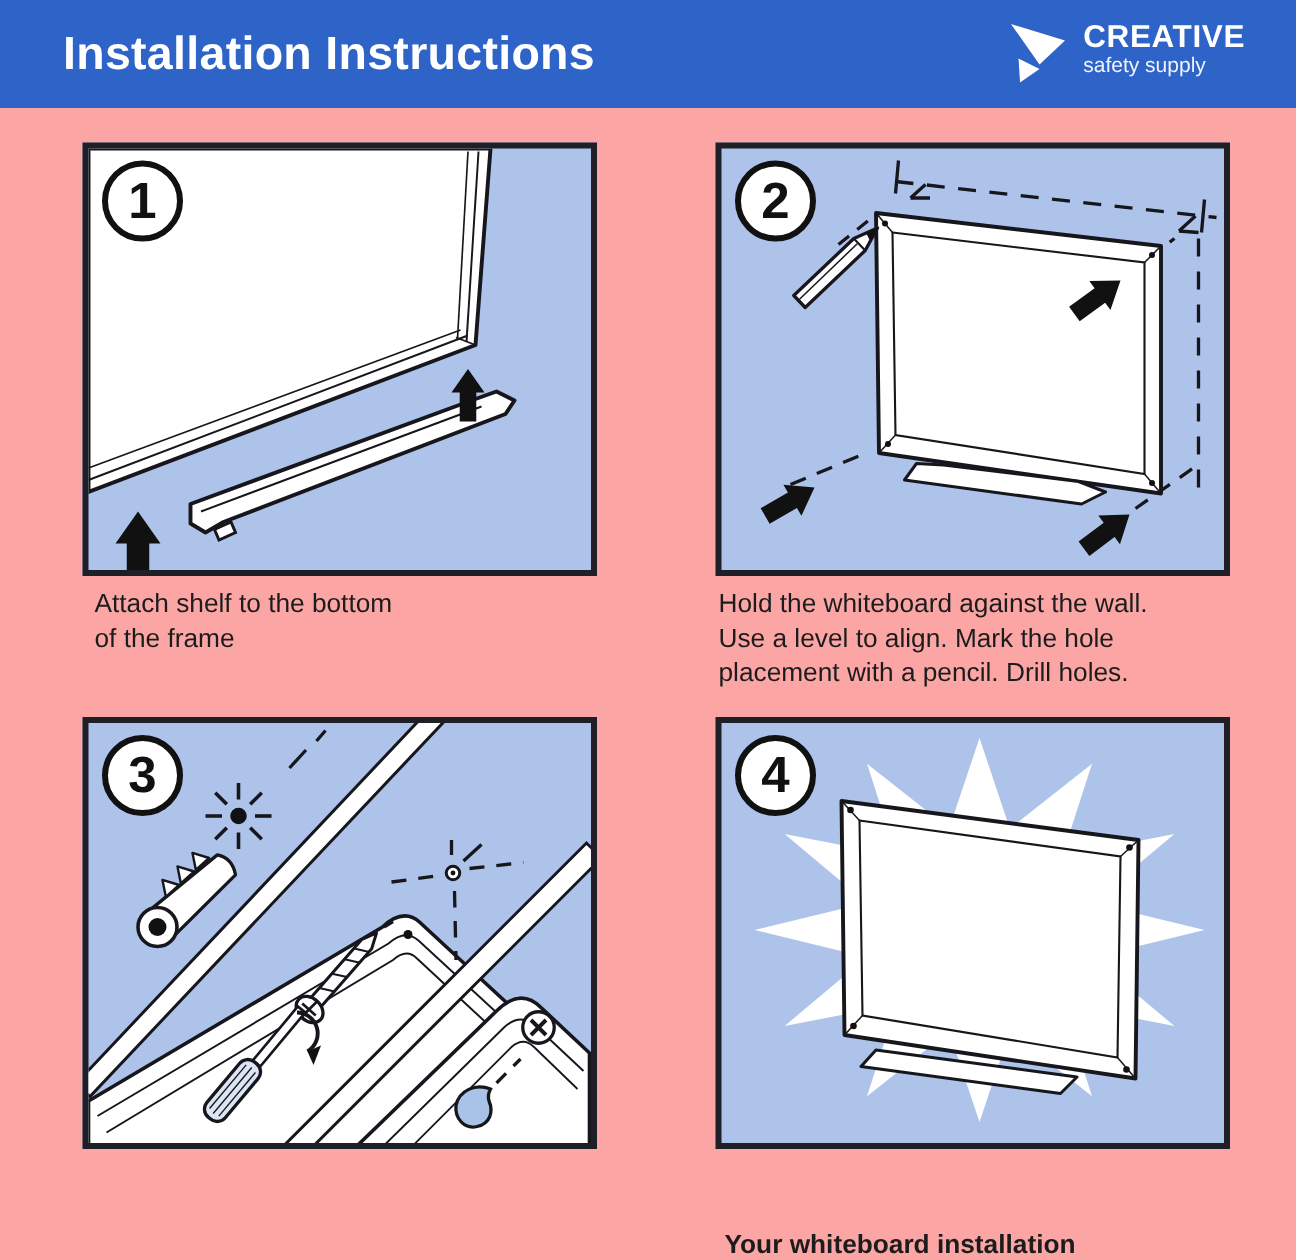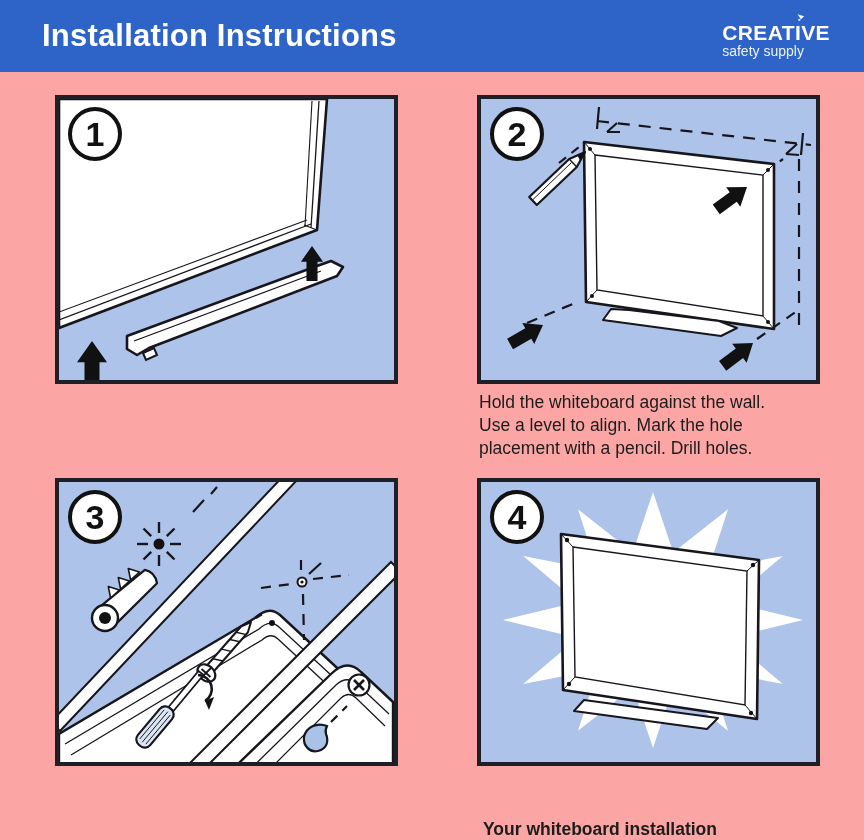--- a/index.html
+++ b/index.html
@@ -3,21 +3,21 @@
 <meta charset="utf-8">
 <style>
   html,body{margin:0;padding:0;background:#ffffff;}
   body{font-family:"Liberation Sans","DejaVu Sans",sans-serif;}
   #page{position:relative;width:864px;height:840px;background:#fca5a5;overflow:hidden;}
 
   
   #header{position:absolute;left:0;top:0;width:864px;height:72px;background:#2e63c7;}
   #title{position:absolute;left:42px;top:0;line-height:72px;color:#ffffff;
          font-size:31px;font-weight:bold;letter-spacing:0.2px;}
-  #logo{position:absolute;right:34px;top:14px;height:46px;display:flex;align-items:flex-end;flex-direction:column;}
+  #logo{position:absolute;right:34px;top:14px;height:46px;display:flex;align-items:flex-start;}
   #logo-icon{width:42px;height:44px;margin-right:8px;}
   #logo-name{color:#ffffff;font-size:21px;font-weight:bold;letter-spacing:0.4px;line-height:21px;}
   #logo-tagline{color:#eef3fc;font-size:14px;font-weight:400;line-height:17px;}
 
   
   .panel{position:absolute;width:335px;background:#aec3e9;border:4px solid #1e1f27;box-sizing:content-box;}
   #panel1{left:55px;top:95px;height:281px;}
   #panel2{left:477px;top:95px;height:281px;}
   #panel3{left:55px;top:478px;height:280px;}
   #panel4{left:477px;top:478px;height:280px;}
@@ -222,19 +222,21 @@
         <circle cx="86" cy="58" r="2.2" fill="#111"></circle>
           <circle cx="272" cy="83" r="2.2" fill="#111"></circle>
         <circle cx="270" cy="231" r="2.2" fill="#111"></circle>
           <circle cx="88" cy="202" r="2.2" fill="#111"></circle>
         <path d="M103,218 L93,229 L226,247 L237,236 Z" fill="#ffffff" stroke="#16161c" stroke-width="2" stroke-linejoin="round"></path>
       </g>
     </svg>
     <div class="badge">4</div>
   </div>
 
+  <div class="caption" id="caption1">Attach shelf to the bottom
+of the frame</div>
   <div class="caption" id="caption2">Hold the whiteboard against the wall.
 Use a level to align. Mark the hole
 placement with a pencil. Drill holes.</div>
   <div class="caption" id="caption4">Your whiteboard installation
 is now complete!</div>
 
 </div>
 
 </body></html>

